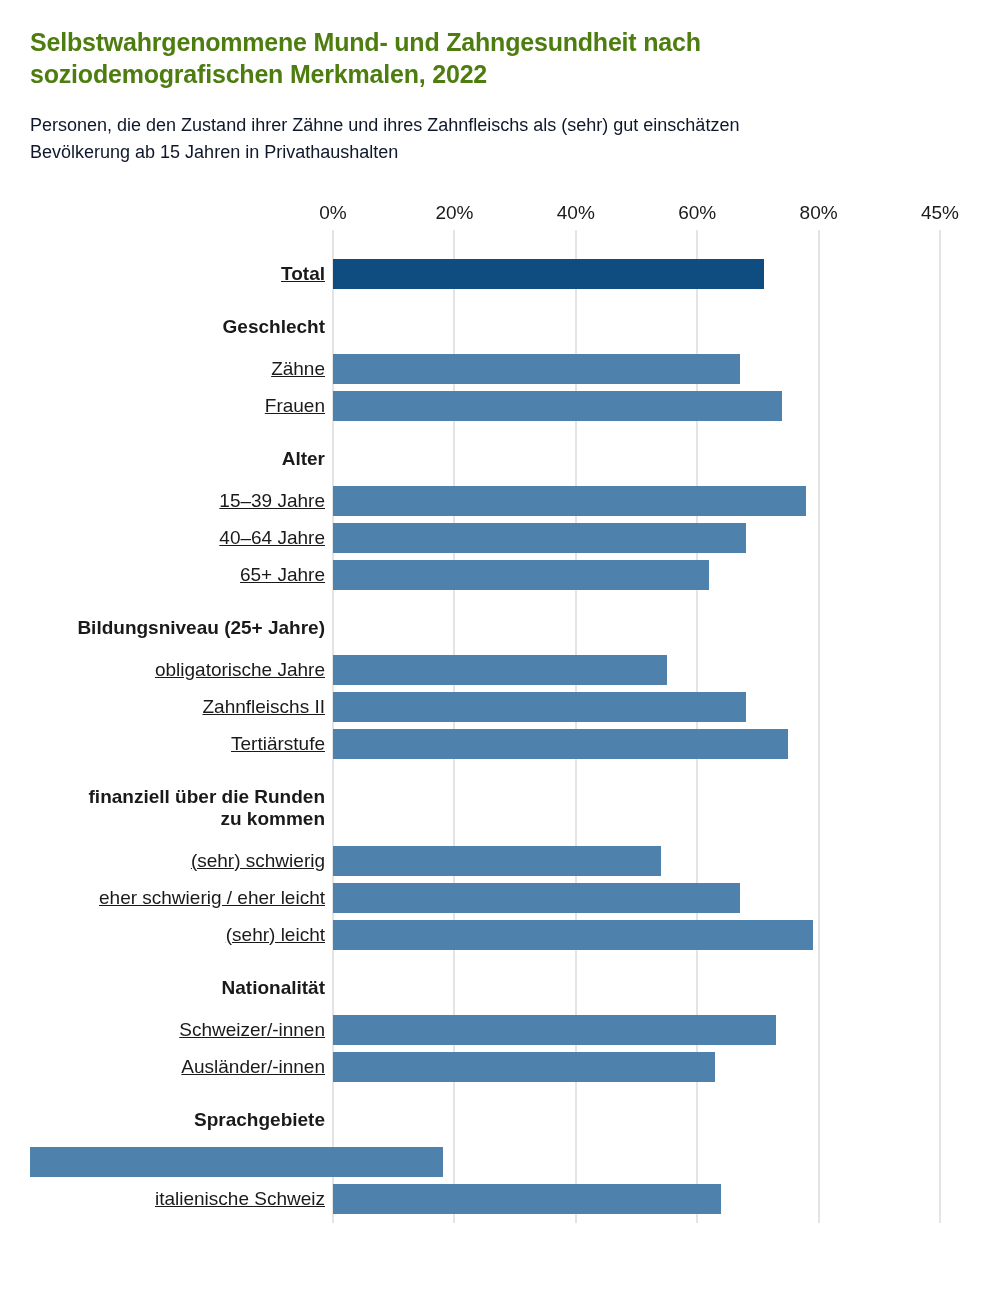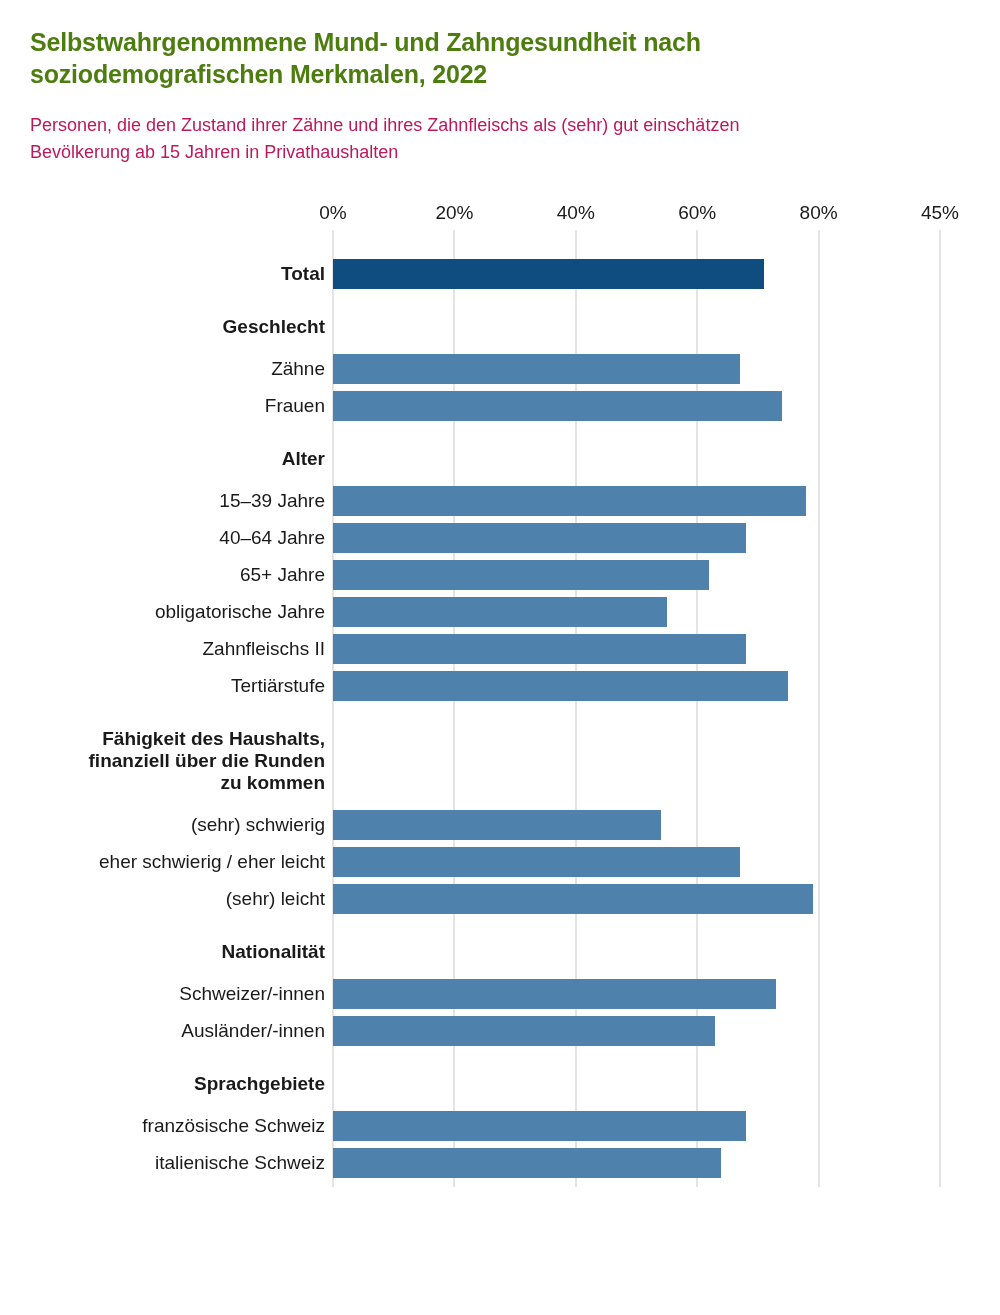--- a/index.html
+++ b/index.html
@@ -22,21 +22,21 @@
     font-size: 25px;
     line-height: 32px;
     font-weight: bold;
     color: #0d5a9d;
     letter-spacing: -0.2px;
   }
   .subtitle {
     margin-top: 22px;
     font-size: 18px;
     line-height: 27px;
-    color: #be185d;
+    color: #0f172a;
   }
   
   .chart {
     position: relative;
     margin-top: 30px;
     width: 940px;
   }
   .gridlines {
     position: absolute;
     left: 303px;
@@ -76,20 +76,21 @@
     align-items: center;
     height: 37px;
   }
   .row .label {
     width: 295px;
     padding-right: 8px;
     text-align: right;
     font-size: 19px;
     color: #1a1a1a;
     white-space: nowrap;
+    text-decoration: underline;
   }
   .row .label.bold { font-weight: bold; }
   .track {
     position: relative;
     width: 607px;
     height: 30px;
   }
   .bar {
     position: absolute;
     left: 0;
@@ -177,40 +178,42 @@
           <div class="track">
             <div class="bar" style="width: 68%; background: rgb(78, 129, 171);"></div>
           </div>
         </div>
         <div class="row">
           <div class="label">65+ Jahre</div>
           <div class="track">
             <div class="bar" style="width: 62%; background: rgb(78, 129, 171);"></div>
           </div>
         </div>
+        <div class="group-header">
+          <div>Bildungsniveau (25+ Jahre)</div>
+        </div>
         <div class="row">
           <div class="label">obligatorische Jahre</div>
           <div class="track">
             <div class="bar" style="width: 55%; background: rgb(78, 129, 171);"></div>
           </div>
         </div>
         <div class="row">
           <div class="label">Zahnfleischs II</div>
           <div class="track">
             <div class="bar" style="width: 68%; background: rgb(78, 129, 171);"></div>
           </div>
         </div>
         <div class="row">
           <div class="label">Tertiärstufe</div>
           <div class="track">
             <div class="bar" style="width: 75%; background: rgb(78, 129, 171);"></div>
           </div>
         </div>
         <div class="group-header">
-          <div>Fähigkeit des Haushalts,</div>
           <div>finanziell über die Runden</div>
           <div>zu kommen</div>
         </div>
         <div class="row">
           <div class="label">(sehr) schwierig</div>
           <div class="track">
             <div class="bar" style="width: 54%; background: rgb(78, 129, 171);"></div>
           </div>
         </div>
         <div class="row">
@@ -237,21 +240,20 @@
         <div class="row">
           <div class="label">Ausländer/-innen</div>
           <div class="track">
             <div class="bar" style="width: 63%; background: rgb(78, 129, 171);"></div>
           </div>
         </div>
         <div class="group-header">
           <div>Sprachgebiete</div>
         </div>
         <div class="row">
-          <div class="label">französische Schweiz</div>
           <div class="track">
             <div class="bar" style="width: 68%; background: rgb(78, 129, 171);"></div>
           </div>
         </div>
         <div class="row">
           <div class="label">italienische Schweiz</div>
           <div class="track">
             <div class="bar" style="width: 64%; background: rgb(78, 129, 171);"></div>
           </div>
         </div>

